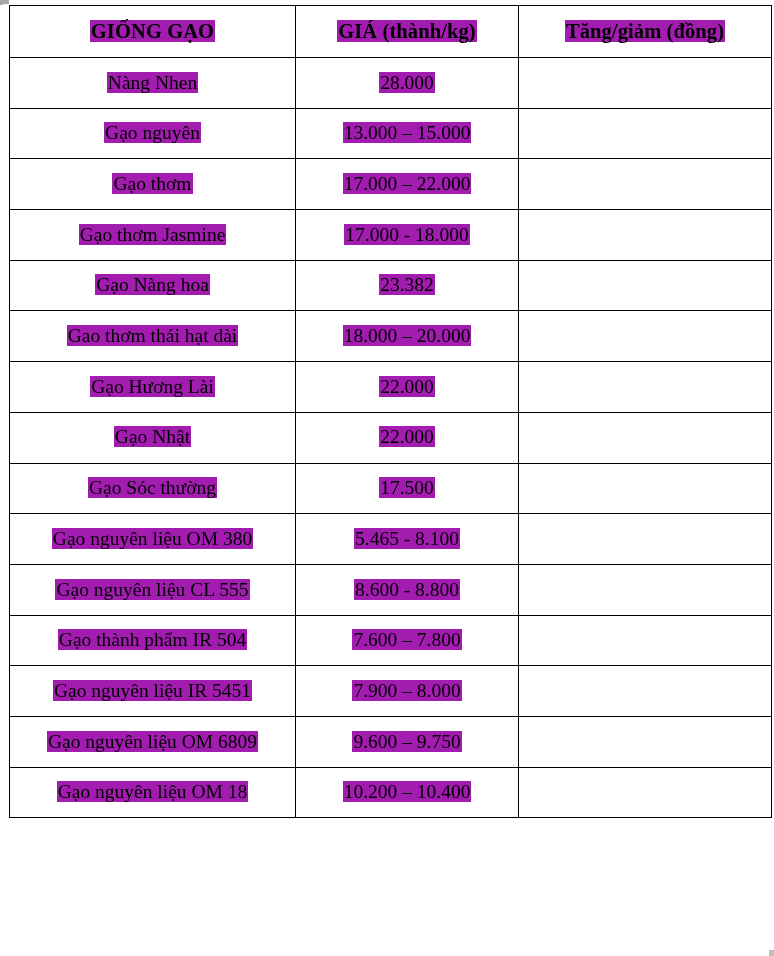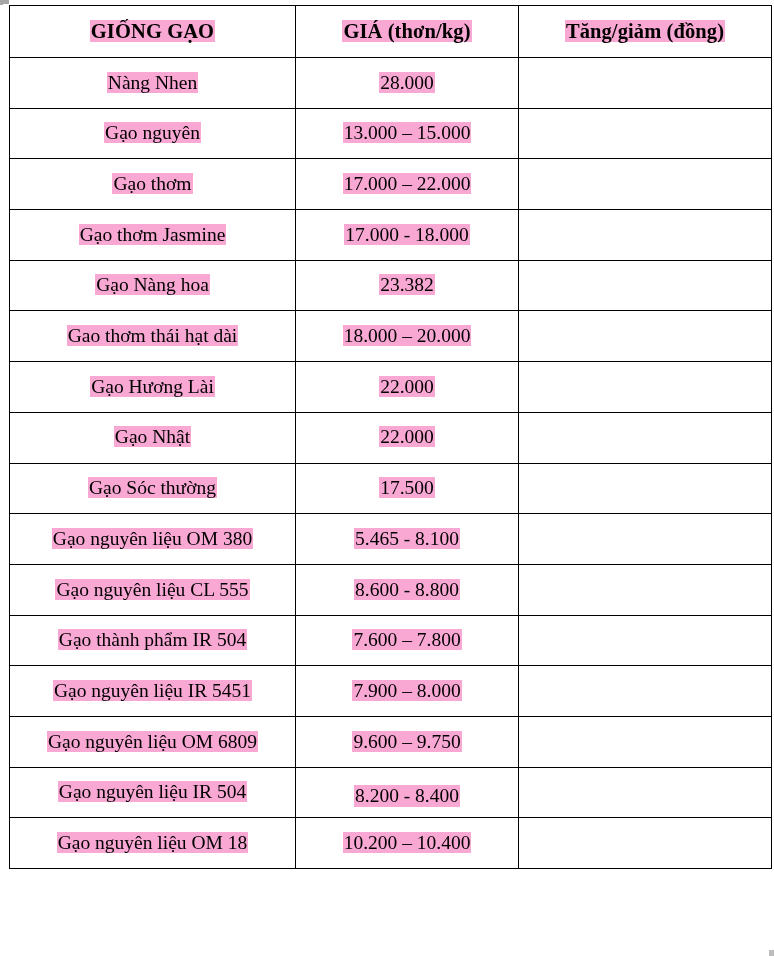--- a/index.html
+++ b/index.html
@@ -76,21 +76,21 @@
   table.price-table thead th {
     font-weight: bold;
     font-size: 20.5px;
     height: 51px;
     letter-spacing: 0.1px;
   }
 
   
   .tint {
     display: inline;
-    background: #f9a8d4;
+    background: #a21caf;
     padding: 0 1px;
   }
 
   
   td.align-top {
     vertical-align: top;
   }
   td.align-top .tint {
     display: inline-block;
     margin-top: 7px;
@@ -114,21 +114,21 @@
       <col class="c-name">
       <col class="c-price">
       <col class="c-delta">
     </colgroup>
     <thead>
       <tr>
         <th>
           <span class="tint">GIỐNG GẠO</span>
         </th>
         <th>
-          <span class="tint">GIÁ (thơn/kg)</span>
+          <span class="tint">GIÁ (thành/kg)</span>
         </th>
         <th>
           <span class="tint">Tăng/giảm (đồng)</span>
         </th>
       </tr>
     </thead>
     <tbody id="table-body">
         <tr>
           <td><span class="tint">Nàng Nhen</span></td>
           <td><span class="tint">28.000</span></td>
@@ -193,25 +193,20 @@
           <td><span class="tint">Gạo nguyên liệu IR 5451</span></td>
           <td><span class="tint">7.900 – 8.000</span></td>
           <td class="empty"><span></span></td>
         </tr>
         <tr>
           <td><span class="tint">Gạo nguyên liệu OM 6809</span></td>
           <td><span class="tint">9.600 – 9.750</span></td>
           <td class="empty"><span></span></td>
         </tr>
         <tr>
-          <td><span class="tint">Gạo nguyên liệu IR 504</span></td>
-          <td class="align-top"><span class="tint">8.200 - 8.400</span></td>
-          <td class="empty"><span></span></td>
-        </tr>
-        <tr>
           <td><span class="tint">Gạo nguyên liệu OM 18</span></td>
           <td><span class="tint">10.200 – 10.400</span></td>
           <td class="empty"><span></span></td>
         </tr>
       </tbody>
   </table>
 
 </div>
 
 </body></html>

